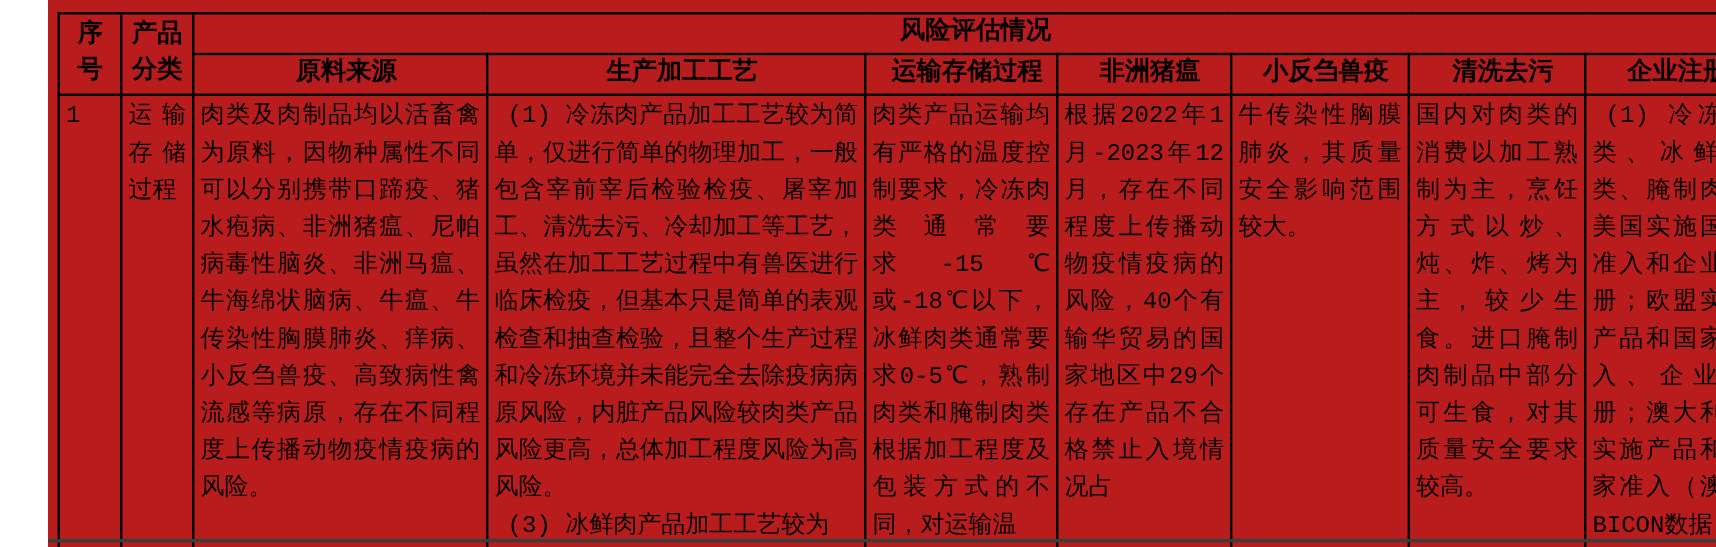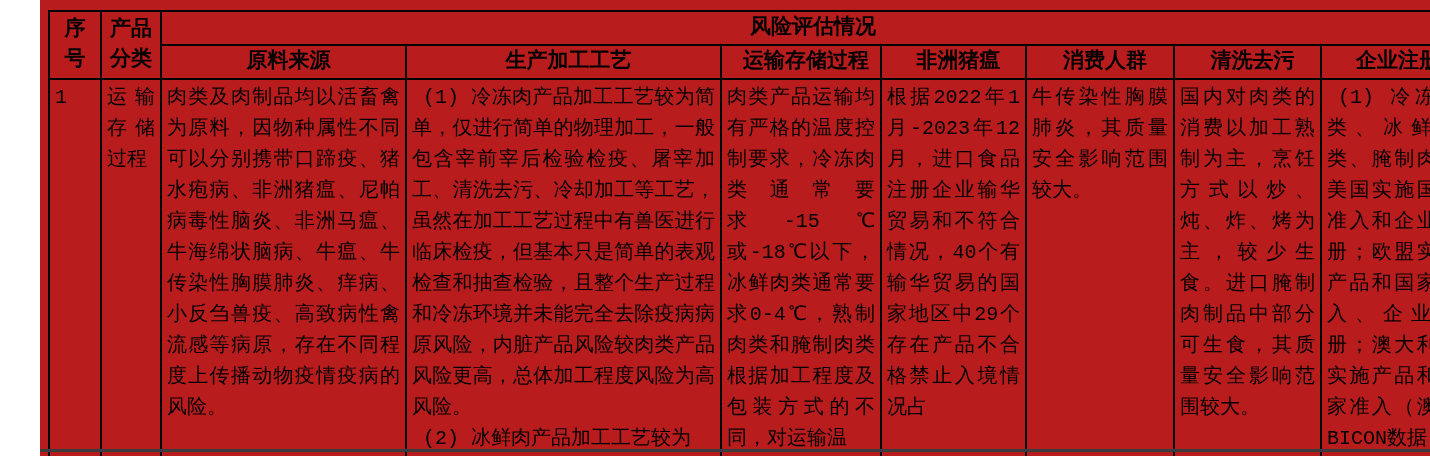--- a/index.html
+++ b/index.html
@@ -87,36 +87,36 @@
       <tr class="top-header-row">
         <th class="h-serial" rowspan="2">序号</th>
         <th class="h-category" rowspan="2">产品分类</th>
         <th colspan="7">风险评估情况</th>
       </tr>
       <tr class="sub-header-row">
         <th>原料来源</th>
         <th>生产加工工艺</th>
         <th>运输存储过程</th>
         <th>非洲猪瘟</th>
-        <th>消费人群</th>
+        <th>小反刍兽疫</th>
         <th>清洗去污</th>
         <th>企业注册</th>
       </tr>
       <tr>
         <td class="cell cell-serial">1</td>
         <td class="cell cell-category">运输存储过程</td>
         <td class="cell">肉类及肉制品均以活畜禽为原料，因物种属性不同可以分别携带口蹄疫、猪水疱病、非洲猪瘟、尼帕病毒性脑炎、非洲马瘟、牛海绵状脑病、牛瘟、牛传染性胸膜肺炎、痒病、小反刍兽疫、高致病性禽流感等病原，存在不同程度上传播动物疫情疫病的风险。</td>
         <td class="cell">
           <p>(1) 冷冻肉产品加工工艺较为简单，仅进行简单的物理加工，一般包含宰前宰后检验检疫、屠宰加工、清洗去污、冷却加工等工艺，虽然在加工工艺过程中有兽医进行临床检疫，但基本只是简单的表观检查和抽查检验，且整个生产过程和冷冻环境并未能完全去除疫病病原风险，内脏产品风险较肉类产品风险更高，总体加工程度风险为高风险。</p>
-          <p>(2) 冰鲜肉产品加工工艺较为</p>
+          <p>(3) 冰鲜肉产品加工工艺较为</p>
         </td>
-        <td class="cell">肉类产品运输均有严格的温度控制要求，冷冻肉类通常要求-15℃或-18℃以下，冰鲜肉类通常要求0-4℃，熟制肉类和腌制肉类根据加工程度及包装方式的不同，对运输温</td>
-        <td class="cell">根据2022年1月-2023年12月，进口食品注册企业输华贸易和不符合情况，40个有输华贸易的国家地区中29个存在产品不合格禁止入境情况占</td>
+        <td class="cell">肉类产品运输均有严格的温度控制要求，冷冻肉类通常要求-15℃或-18℃以下，冰鲜肉类通常要求0-5℃，熟制肉类和腌制肉类根据加工程度及包装方式的不同，对运输温</td>
+        <td class="cell">根据2022年1月-2023年12月，存在不同程度上传播动物疫情疫病的风险，40个有输华贸易的国家地区中29个存在产品不合格禁止入境情况占</td>
         <td class="cell">牛传染性胸膜肺炎，其质量安全影响范围较大。</td>
-        <td class="cell">国内对肉类的消费以加工熟制为主，烹饪方式以炒、炖、炸、烤为主，较少生食。进口腌制肉制品中部分可生食，其质量安全影响范围较大。</td>
+        <td class="cell">国内对肉类的消费以加工熟制为主，烹饪方式以炒、炖、炸、烤为主，较少生食。进口腌制肉制品中部分可生食，对其质量安全要求较高。</td>
         <td class="cell">
           <p>(1) 冷冻肉类、冰鲜肉类、腌制肉类美国实施国家准入和企业注册；欧盟实施产品和国家准入、企业注册；澳大利亚实施产品和国家准入（澳方BICON数据</p>
         </td>
       </tr>
     </tbody>
   </table>
 
   <div class="bottom-edge"></div>
 </div>
 

